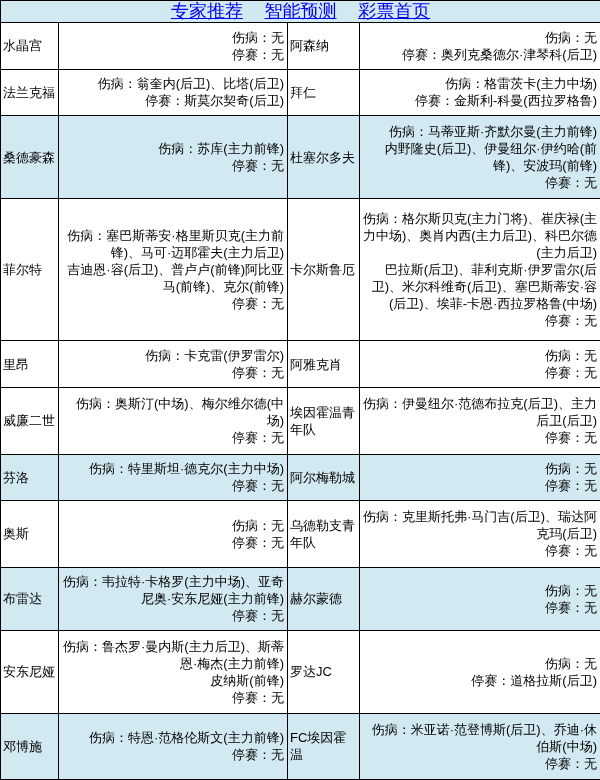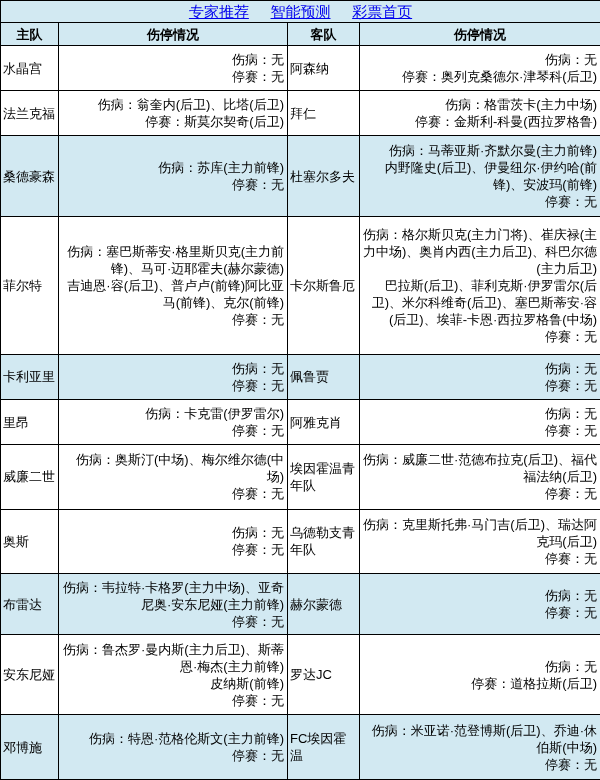--- a/index.html
+++ b/index.html
@@ -11,21 +11,21 @@
   body{width:600px;height:780px;overflow:hidden;font-family:"Liberation Sans",sans-serif;color:#000;}
   table.main{
     width:600px;height:780px;
     border-collapse:collapse;table-layout:fixed;
     font-size:13px;background:#fff;
   }
   td,th{border:1px solid var(--border);padding:1px 3px;line-height:17px;vertical-align:middle;}
   tr.topbar-row td{
     background:var(--panel);text-align:center;height:19px;padding:1px 0;
   }
-  tr.topbar-row a{color:var(--link);margin:0 9px;font-size:15px;}
+  tr.topbar-row a{color:var(--link);margin:0 9px;font-size:18px;}
   tr.header-row th{
     background:var(--panel);font-weight:bold;text-align:center;height:20px;font-size:13px;
   }
   td.team{padding:11px 2px;word-break:break-all;}
   td.injury{white-space:pre-wrap;word-break:break-all;text-align:right;}
   tbody tr.alt td{background:var(--panel);}
 </style>
 </head>
 <body>
 
@@ -36,26 +36,20 @@
     <col style="width:72px">
     <col style="width:241px">
   </colgroup>
   <thead>
     <tr class="topbar-row">
       <td colspan="4">
         <a href="#">专家推荐</a>
         <a href="#">智能预测</a>
         <a href="#">彩票首页</a>
       </td>
-    </tr>
-    <tr class="header-row">
-      <th>主队</th>
-      <th>伤停情况</th>
-      <th>客队</th>
-      <th>伤停情况</th>
     </tr>
   </thead>
   <tbody>
   <tr>
     <td class="team">水晶宫</td>
     <td class="injury">伤病：无
 停赛：无</td>
     <td class="team">阿森纳</td>
     <td class="injury">伤病：无
 停赛：奥列克桑德尔·津琴科(后卫)</td>
@@ -76,57 +70,57 @@
     <td class="injury">伤病：苏库(主力前锋)
 停赛：无</td>
     <td class="team">杜塞尔多夫</td>
     <td class="injury">伤病：马蒂亚斯·齐默尔曼(主力前锋)
 内野隆史(后卫)、伊曼纽尔·伊约哈(前锋)、安波玛(前锋)
 停赛：无</td>
   </tr>
 
   <tr>
     <td class="team">菲尔特</td>
-    <td class="injury">伤病：塞巴斯蒂安·格里斯贝克(主力前锋)、马可·迈耶霍夫(赫尔蒙德)
+    <td class="injury">伤病：塞巴斯蒂安·格里斯贝克(主力前锋)、马可·迈耶霍夫(主力后卫)
 吉迪恩·容(后卫)、普卢卢(前锋)阿比亚马(前锋)、克尔(前锋)
 停赛：无</td>
     <td class="team">卡尔斯鲁厄</td>
     <td class="injury">伤病：格尔斯贝克(主力门将)、崔庆禄(主力中场)、奥肖内西(主力后卫)、科巴尔德(主力后卫)
 巴拉斯(后卫)、菲利克斯·伊罗雷尔(后卫)、米尔科维奇(后卫)、塞巴斯蒂安·容(后卫)、埃菲-卡恩·西拉罗格鲁(中场)
 停赛：无</td>
   </tr>
 
-  <tr class="alt">
-    <td class="team">卡利亚里</td>
-    <td class="injury">伤病：无
-停赛：无</td>
-    <td class="team">佩鲁贾</td>
-    <td class="injury">伤病：无
-停赛：无</td>
-  </tr>
 
   <tr>
     <td class="team">里昂</td>
     <td class="injury">伤病：卡克雷(伊罗雷尔)
 停赛：无</td>
     <td class="team">阿雅克肖</td>
     <td class="injury">伤病：无
 停赛：无</td>
   </tr>
 
 
   <tr>
     <td class="team">威廉二世</td>
     <td class="injury">伤病：奥斯汀(中场)、梅尔维尔德(中场)
 停赛：无</td>
     <td class="team">埃因霍温青年队</td>
-    <td class="injury">伤病：威廉二世·范德布拉克(后卫)、福代福法纳(后卫)
+    <td class="injury">伤病：伊曼纽尔·范德布拉克(后卫)、主力后卫(后卫)
 停赛：无</td>
   </tr>
 
+  <tr class="alt">
+    <td class="team">芬洛</td>
+    <td class="injury">伤病：特里斯坦·德克尔(主力中场)
+停赛：无</td>
+    <td class="team">阿尔梅勒城</td>
+    <td class="injury">伤病：无
+停赛：无</td>
+  </tr>
 
   <tr>
     <td class="team">奥斯</td>
     <td class="injury">伤病：无
 停赛：无</td>
     <td class="team">乌德勒支青年队</td>
     <td class="injury">伤病：克里斯托弗·马门吉(后卫)、瑞达阿克玛(后卫)
 停赛：无</td>
   </tr>
 

